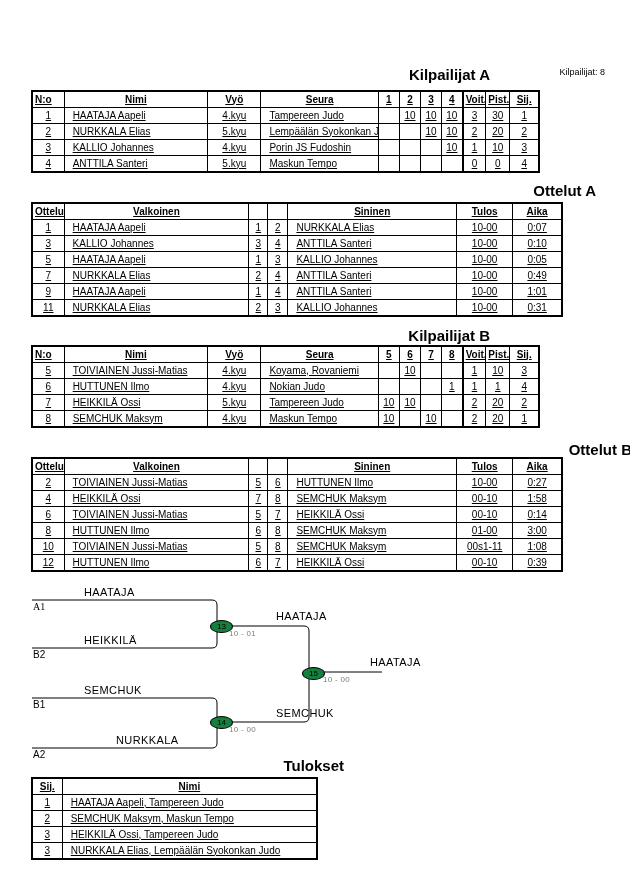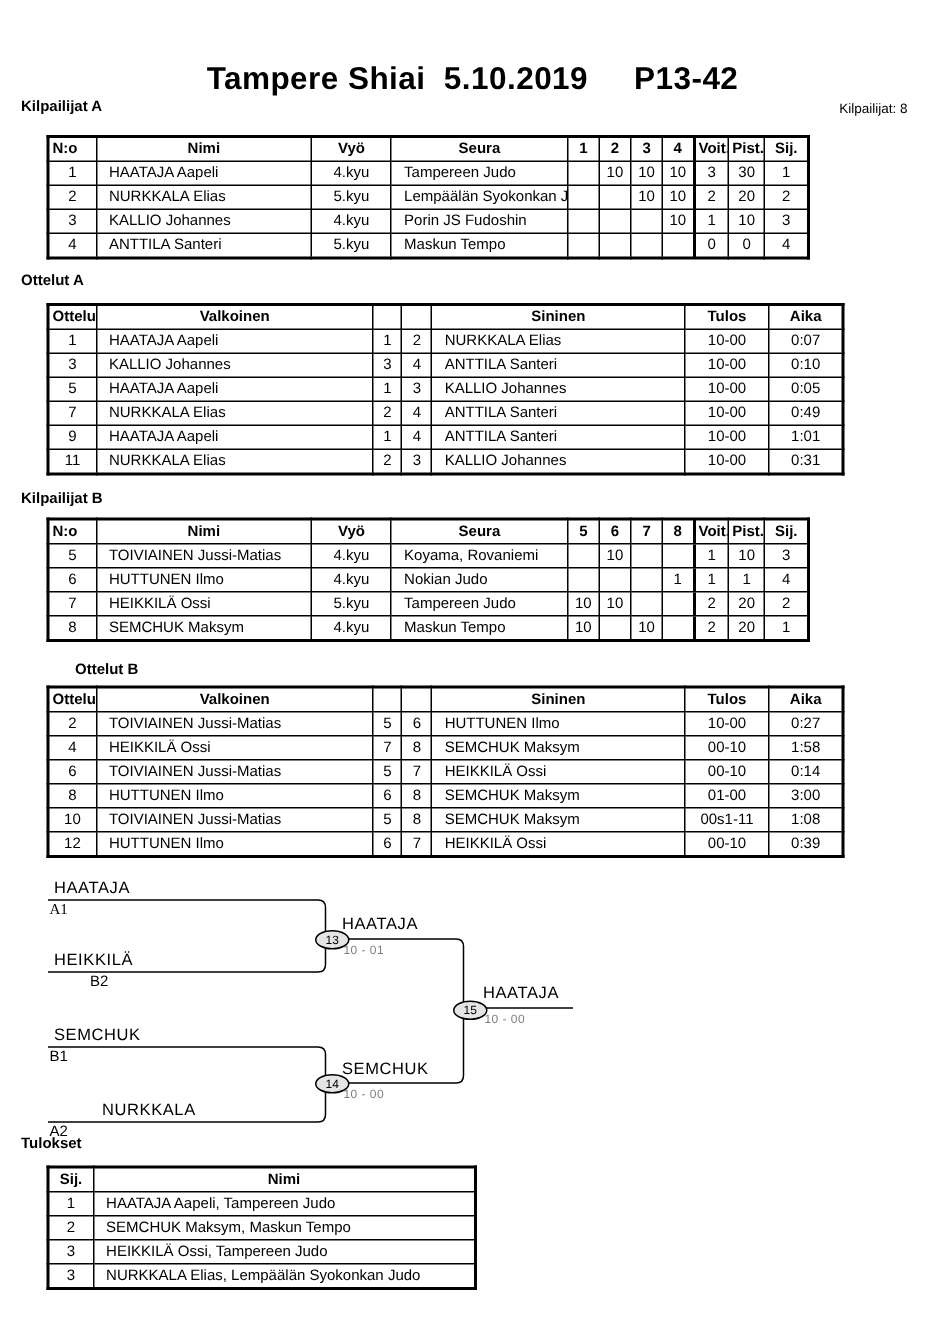--- a/index.html
+++ b/index.html
@@ -1,48 +1,47 @@
 <!DOCTYPE html>
 <html><head>
 <meta charset="utf-8">
 <style>
   html,body{margin:0;padding:0;background:#fff;}
   .page{position:relative;width:630px;height:891px;background:#ffffff;
         font-family:"Liberation Sans",sans-serif;color:#000;overflow:hidden;}
 
   .main-title{position:absolute;top:41px;left:0;width:630px;text-align:center;
               font-size:21px;font-weight:bold;white-space:pre;letter-spacing:.3px;}
-  .section-title{position:absolute;font-size:10px;font-weight:bold;text-align:left;padding-left:14px;}
+  .section-title{position:absolute;font-size:15px;font-weight:bold;text-align:right;}
   .count-label{position:absolute;top:67px;right:25px;font-size:9px;margin-left:48px;}
 
   table.doc-table{position:absolute;border-collapse:collapse;table-layout:fixed;
-                  border:2px solid #000;background:#fff;}
+                  border:2px solid #000;background:#fff;text-decoration:underline;}
   table.doc-table th,table.doc-table td{
       border:1px solid #000;height:15px;padding:0 2px;font-size:10px;line-height:14px;
       white-space:nowrap;overflow:hidden;font-weight:normal;}
   table.doc-table th{font-weight:bold;}
   .ac{text-align:center;}
   .al{text-align:left;padding-left:8px !important;}
   th.al{padding-left:2px !important;}
   .thick-l{border-left-width:2px !important;}
 
   .bracket-layer{position:absolute;left:0;top:0;width:630px;height:891px;pointer-events:none;}
-  .bk-name{position:absolute;font-size:11px;letter-spacing:.4px;}
+  .bk-name{position:absolute;font-size:11px;letter-spacing:.4px;margin-left:48px;}
   .bk-seed{position:absolute;font-size:10px;}
   .bk-score{position:absolute;font-size:8px;color:#7d7d7d;letter-spacing:.3px;}
   .bk-circle{position:absolute;width:23px;height:13px;box-sizing:border-box;
-             border:1px solid #000;border-radius:50%;background:#e5e5e5;
+             border:1px solid #000;border-radius:50%;background:#15803d;
              font-size:8px;line-height:11px;text-align:center;}
 </style>
 </head>
 <body>
 
 <div class="page">
 
-  <div class="main-title">Tampere Shiai  5.10.2019     P13-42</div>
   <div class="section-title" style="top:66px;left:0;width:490px;">Kilpailijat A</div>
   <div class="count-label">Kilpailijat: 8</div>
 
   <table class="doc-table" style="left:31px;top:90px;width:509px;">
       <colgroup>
         <col style="width: 32px;">
         <col style="width: 143px;">
         <col style="width: 53px;">
         <col style="width: 117px;">
         <col style="width: 21px;">
@@ -374,21 +373,21 @@
     <svg class="bracket-layer" width="630" height="891" viewBox="0 0 630 891">
       <path d="M32 600 H212 Q217 600 217 605 V643 Q217 648 212 648 H32" fill="none" stroke="#000" stroke-width="1"></path>
       <path d="M32 698 H212 Q217 698 217 703 V743 Q217 748 212 748 H32" fill="none" stroke="#000" stroke-width="1"></path>
       <path d="M217 626 H304 Q309 626 309 631 V717 Q309 722 304 722 H217" fill="none" stroke="#000" stroke-width="1"></path>
       <path d="M309 672 H382" fill="none" stroke="#000" stroke-width="1"></path>
     </svg>
 
     <div class="bk-name" style="left:36px;top:586px;">HAATAJA</div>
     <div class="bk-seed" style="left:33px;top:601px;font-family:Liberation Serif, serif;">A1</div>
     <div class="bk-name" style="left:36px;top:634px;">HEIKKILÄ</div>
-    <div class="bk-seed" style="left:33px;top:649px;margin-left:27px;">B2</div>
+    <div class="bk-seed" style="left:33px;top:649px;">B2</div>
 
     <div class="bk-name" style="left:36px;top:684px;">SEMCHUK</div>
     <div class="bk-seed" style="left:33px;top:699px;">B1</div>
     <div class="bk-name" style="left:36px;top:734px;padding-left:32px;">NURKKALA</div>
     <div class="bk-seed" style="left:33px;top:749px;">A2</div>
 
     <div class="bk-circle" style="left:210px;top:620px;">13</div>
     <div class="bk-name" style="left:228px;top:610px;">HAATAJA</div>
     <div class="bk-score" style="left:229px;top:629px;">10 - 01</div>
 

